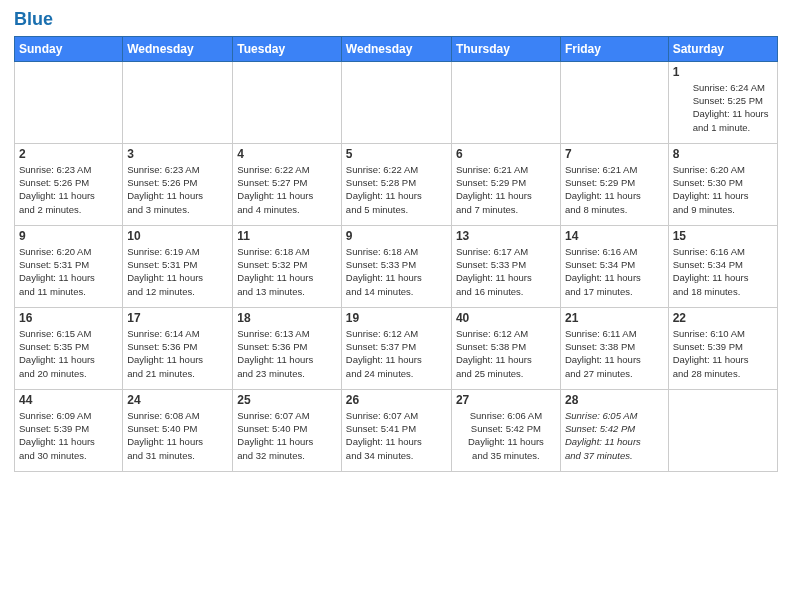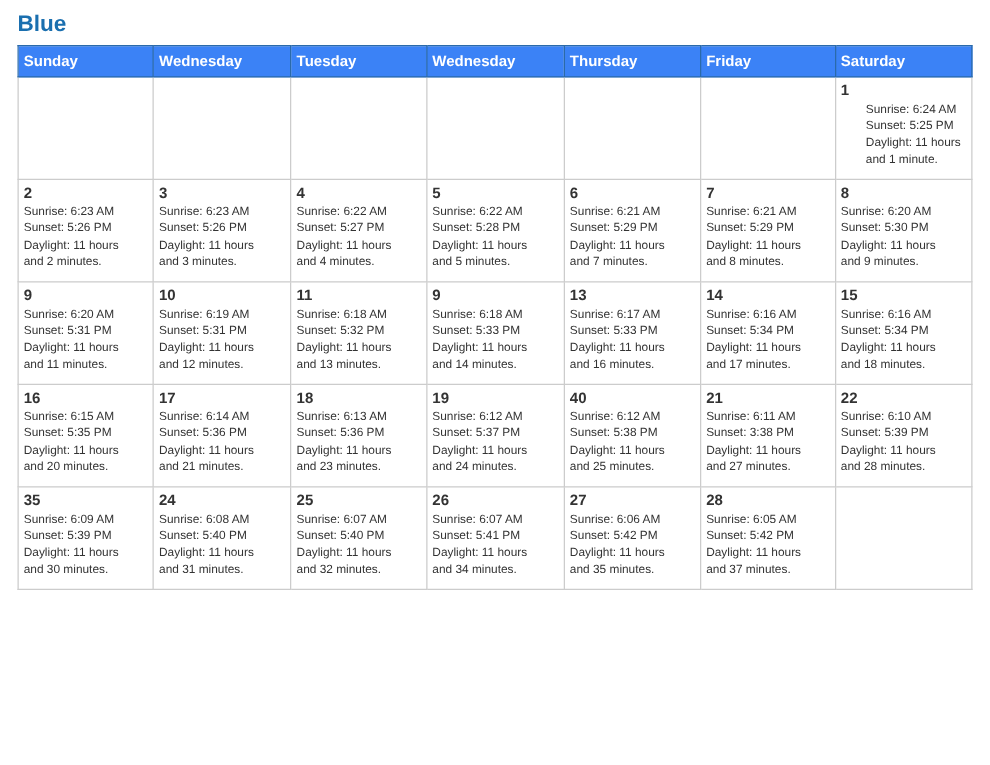--- a/index.html
+++ b/index.html
@@ -278,21 +278,21 @@
           <td>
             <span class="day-num">22</span>
             <div class="day-info" style="white-space: pre-line;">Sunrise: 6:10 AM
 Sunset: 5:39 PM
 Daylight: 11 hours
 and 28 minutes.</div>
           </td>
         </tr>
         <tr>
           <td>
-            <span class="day-num">35</span>
+            <span class="day-num">44</span>
             <div class="day-info" style="white-space: pre-line;">Sunrise: 6:09 AM
 Sunset: 5:39 PM
 Daylight: 11 hours
 and 30 minutes.</div>
           </td>
           <td>
             <span class="day-num">24</span>
             <div class="day-info" style="white-space: pre-line;">Sunrise: 6:08 AM
 Sunset: 5:40 PM
 Daylight: 11 hours
@@ -307,28 +307,28 @@
           </td>
           <td>
             <span class="day-num">26</span>
             <div class="day-info" style="white-space: pre-line;">Sunrise: 6:07 AM
 Sunset: 5:41 PM
 Daylight: 11 hours
 and 34 minutes.</div>
           </td>
           <td>
             <span class="day-num">27</span>
-            <div class="day-info" style="white-space: pre-line;">Sunrise: 6:06 AM
+            <div class="day-info" style="white-space: pre-line; text-align: center;">Sunrise: 6:06 AM
 Sunset: 5:42 PM
 Daylight: 11 hours
 and 35 minutes.</div>
           </td>
           <td>
             <span class="day-num">28</span>
-            <div class="day-info" style="white-space: pre-line;">Sunrise: 6:05 AM
+            <div class="day-info" style="white-space: pre-line; font-style: italic;">Sunrise: 6:05 AM
 Sunset: 5:42 PM
 Daylight: 11 hours
 and 37 minutes.</div>
           </td>
           <td class="empty-cell"></td>
         </tr>
       </tbody>
   </table>
 </div>
 

